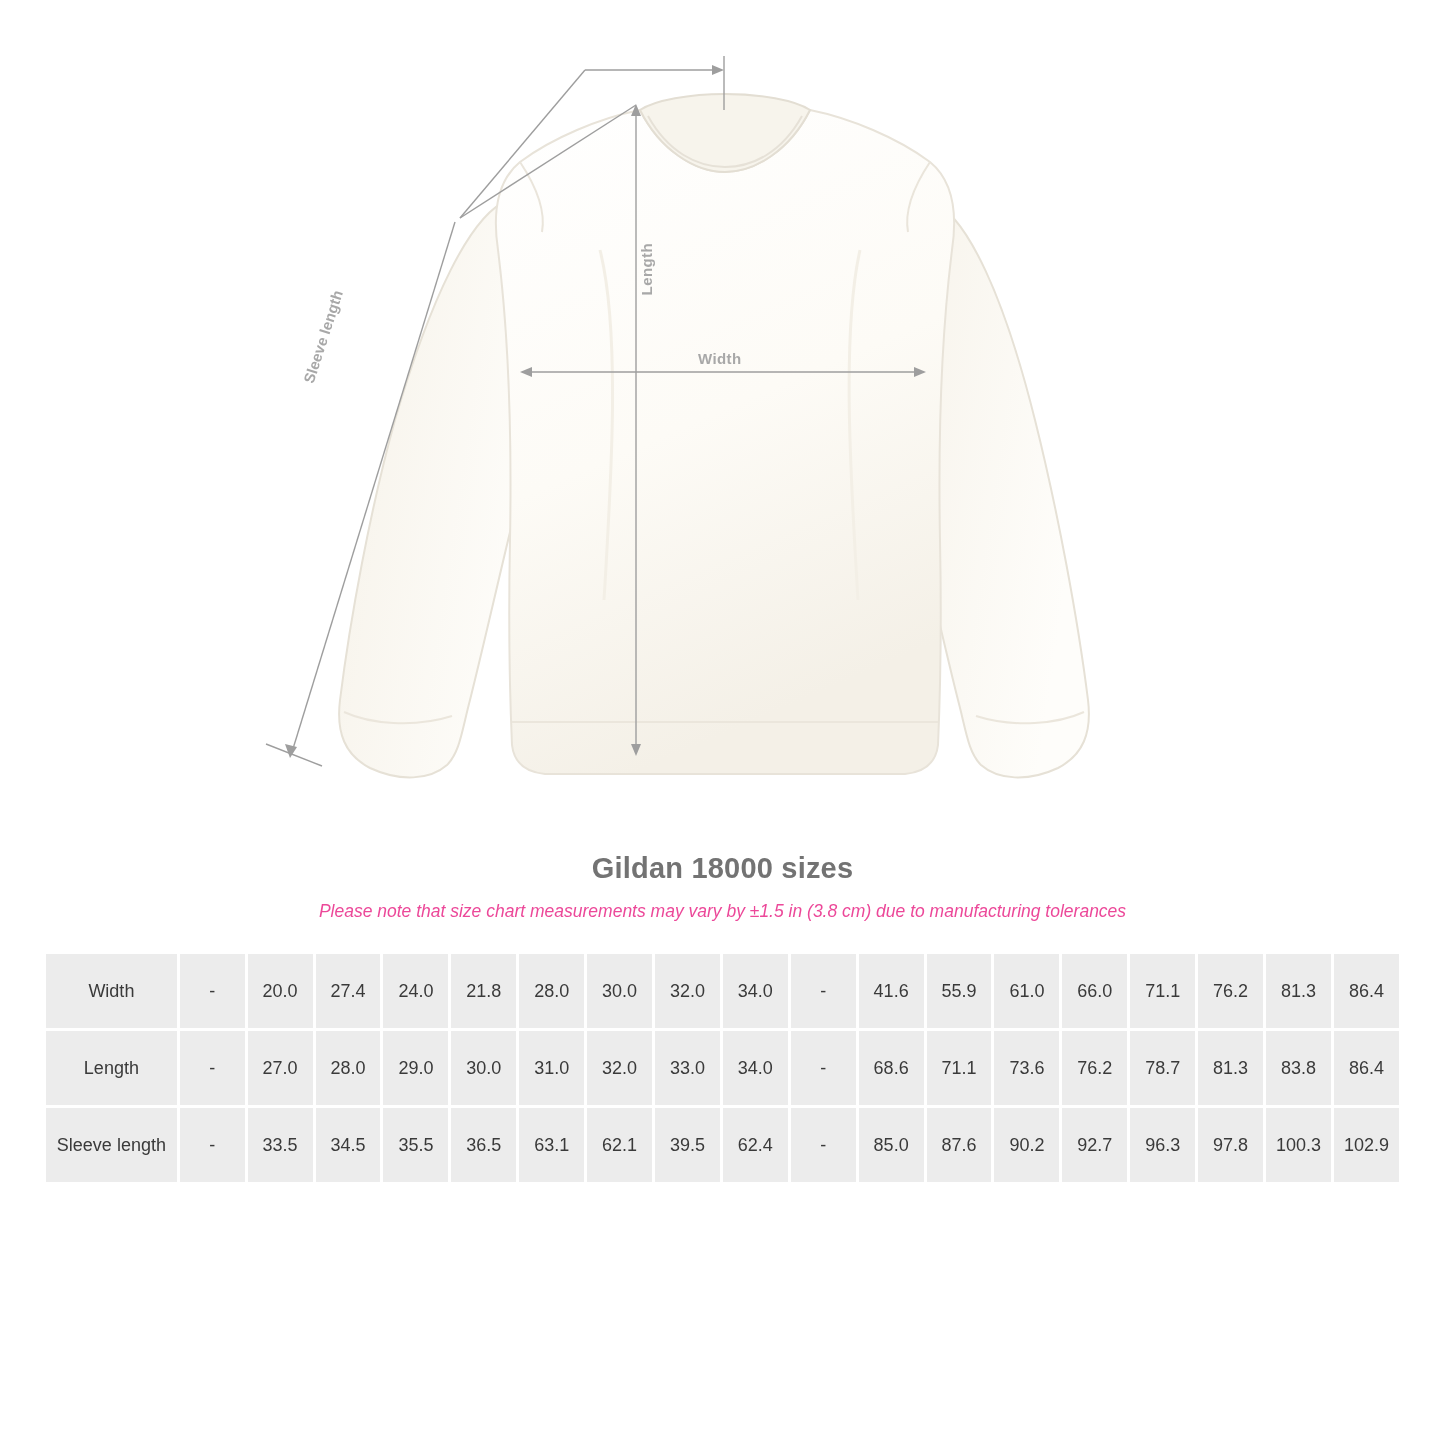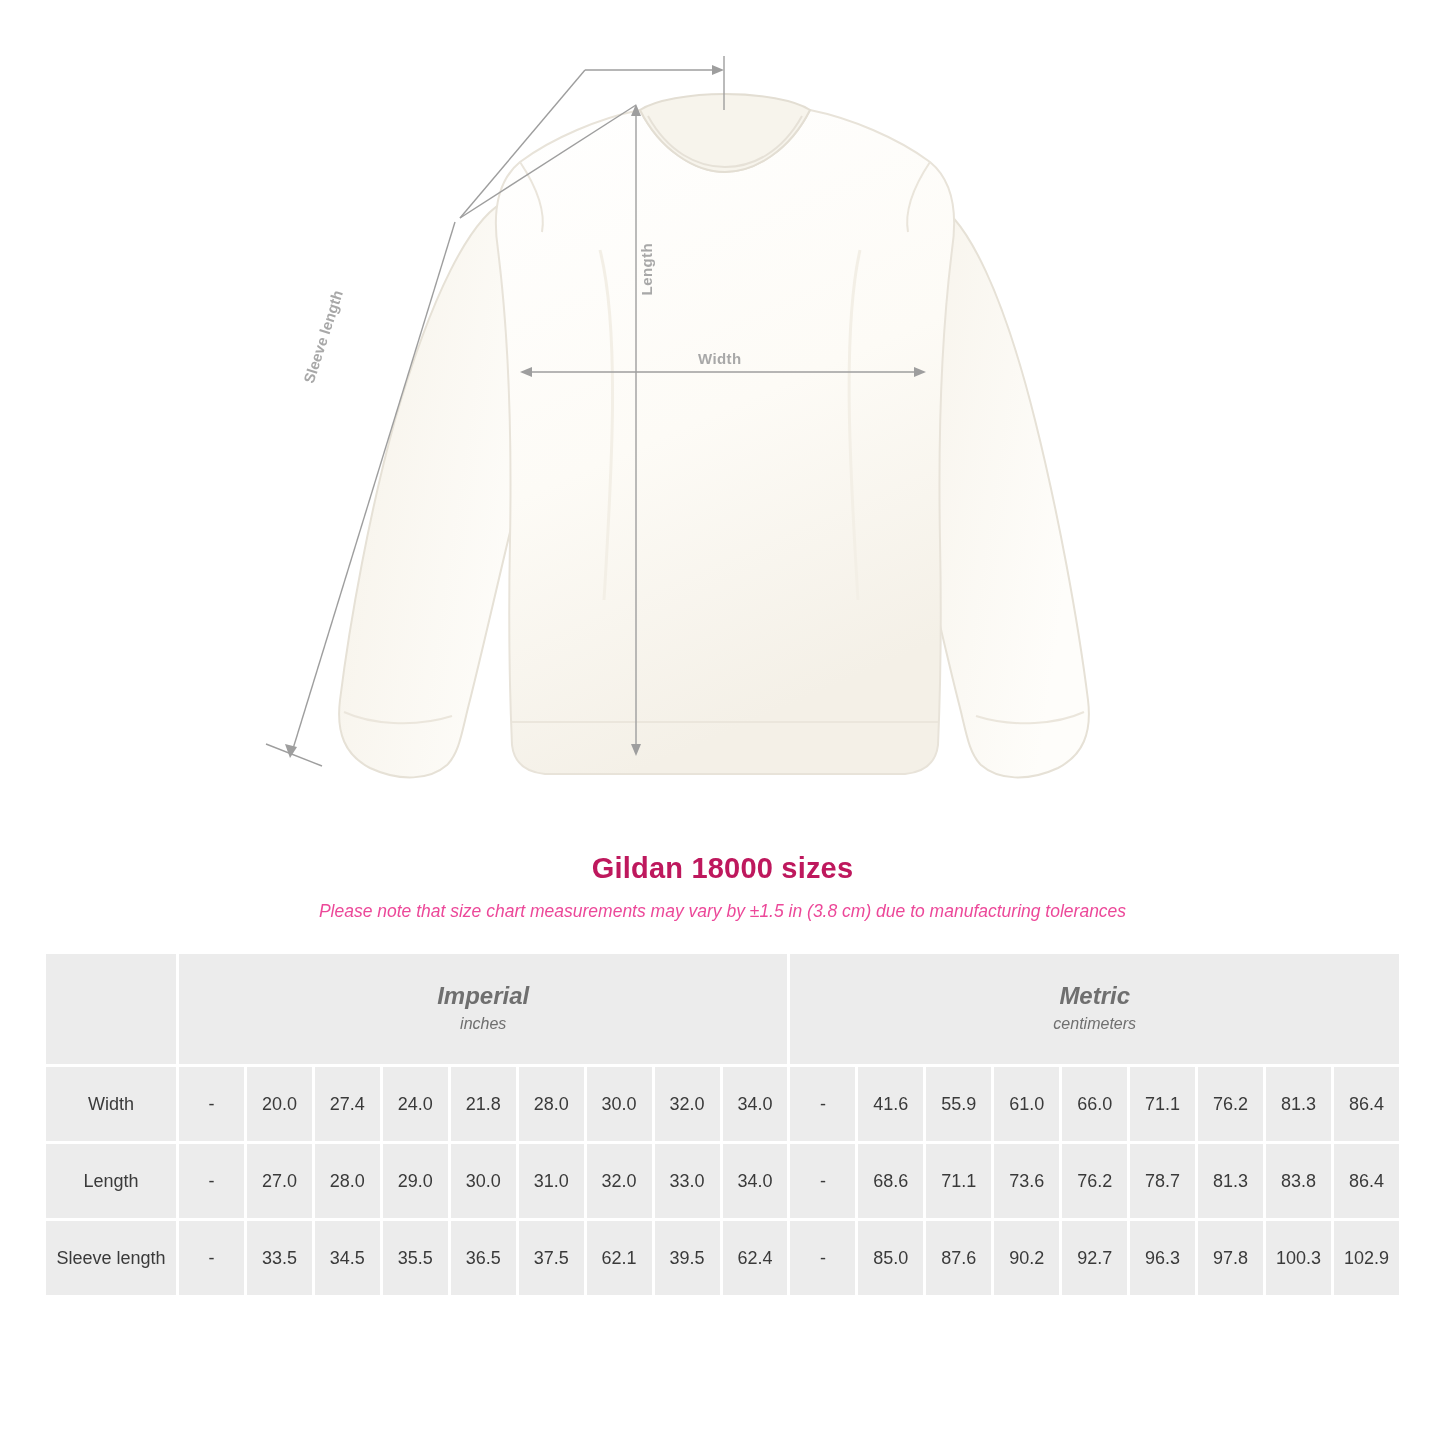--- a/index.html
+++ b/index.html
@@ -68,21 +68,21 @@
   }
 
   
   .title-block {
     text-align: center;
     margin-top: 22px;
   }
   .chart-title {
     font-size: 29px;
     font-weight: bold;
-    color: #be185d;
+    color: #737373;
     letter-spacing: 0.2px;
   }
   .chart-note {
     margin-top: 16px;
     font-size: 17.5px;
     font-style: italic;
     color: #ec4899;
   }
 
   
@@ -221,31 +221,20 @@
 
 <div class="title-block">
   <div class="chart-title">Gildan 18000 sizes</div>
   <div class="chart-note">Please note that size chart measurements may vary by ±1.5 in (3.8 cm) due to manufacturing tolerances</div>
 </div>
 
 <div class="table-wrap">
   <table class="size-table">
     <tbody id="table-body">
         <tr>
-          <td class="unit-head col-label"></td>
-          <td class="unit-head" colspan="9">
-            <span class="unit-system">Imperial</span>
-            <span class="unit-name">inches</span>
-          </td>
-          <td class="unit-head" colspan="9">
-            <span class="unit-system">Metric</span>
-            <span class="unit-name">centimeters</span>
-          </td>
-        </tr>
-        <tr>
           <td class="rowhead col-label">Width</td>
           <td class="col-cell">-</td>
           <td class="col-cell">20.0</td>
           <td class="col-cell">27.4</td>
           <td class="col-cell">24.0</td>
           <td class="col-cell">21.8</td>
           <td class="col-cell">28.0</td>
           <td class="col-cell">30.0</td>
           <td class="col-cell">32.0</td>
           <td class="col-cell">34.0</td>
@@ -280,21 +269,21 @@
           <td class="col-cell">83.8</td>
           <td class="col-cell">86.4</td>
         </tr>
         <tr>
           <td class="rowhead col-label">Sleeve length</td>
           <td class="col-cell">-</td>
           <td class="col-cell">33.5</td>
           <td class="col-cell">34.5</td>
           <td class="col-cell">35.5</td>
           <td class="col-cell">36.5</td>
-          <td class="col-cell">37.5</td>
+          <td class="col-cell">63.1</td>
           <td class="col-cell">62.1</td>
           <td class="col-cell">39.5</td>
           <td class="col-cell">62.4</td>
           <td class="col-cell">-</td>
           <td class="col-cell">85.0</td>
           <td class="col-cell">87.6</td>
           <td class="col-cell">90.2</td>
           <td class="col-cell">92.7</td>
           <td class="col-cell">96.3</td>
           <td class="col-cell">97.8</td>

